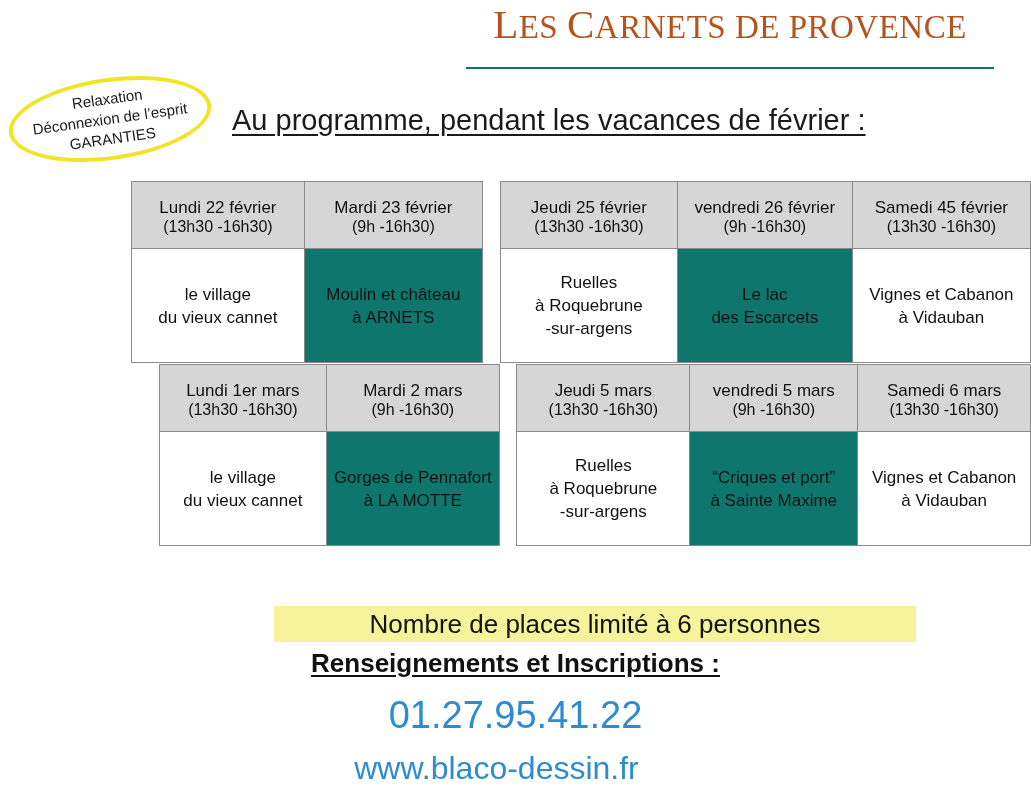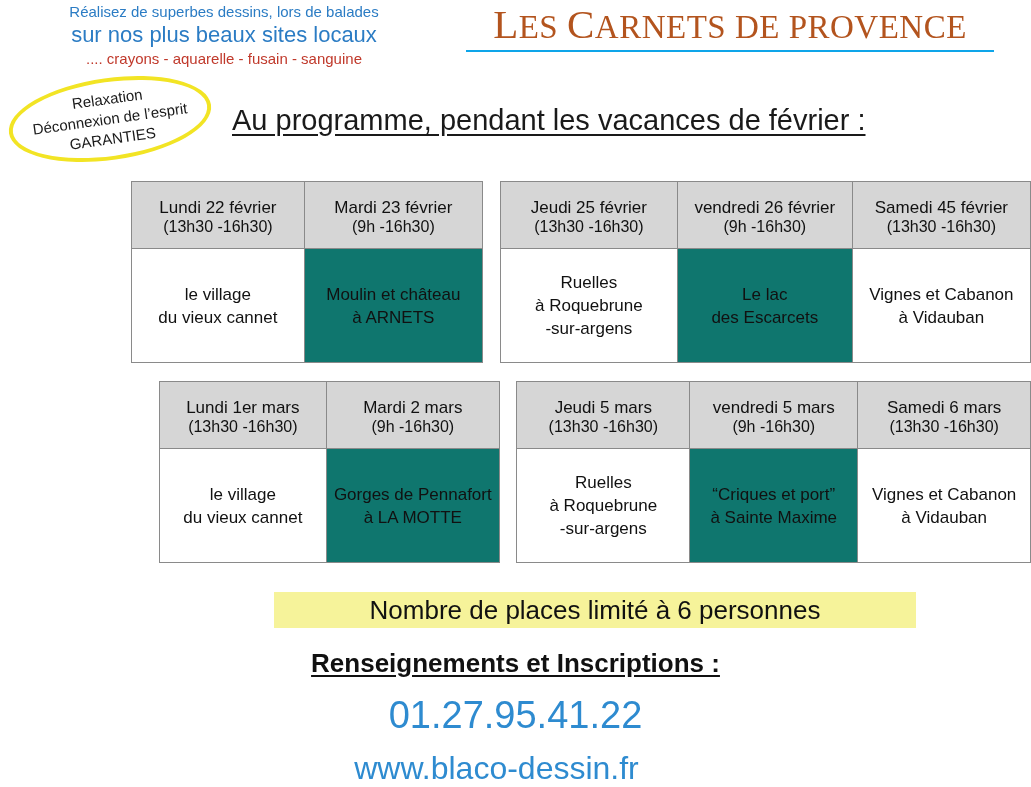--- a/index.html
+++ b/index.html
@@ -48,22 +48,22 @@
   .brand {
     position: absolute;
     left: 466px;
     top: 0px;
     width: 528px;
     text-align: center;
     font-family: "Liberation Serif", serif;
     color: #b3541e;
     font-size: 33px;
     letter-spacing: 0.5px;
-    border-bottom: 2px solid #0ea5e9;
-    padding-bottom: 2px;
+    border-bottom: 2px solid #0f766e;
+    padding-bottom: 19px;
     white-space: nowrap;
   }
   .brand .cap {
     font-size: 41px;
   }
 
   
   .badge {
     position: absolute;
     left: 8px;
@@ -102,21 +102,21 @@
     text-decoration: underline;
     text-underline-offset: 4px;
   }
 
   
   .tables-row {
     position: absolute;
     display: flex;
   }
   .tables-row.row1 { left: 131px; top: 181px; }
-  .tables-row.row2 { left: 131px; top: 381px; margin-left: 28px; }
+  .tables-row.row2 { left: 131px; top: 364px; margin-left: 28px; }
 
   .tbl {
     border-collapse: collapse;
     table-layout: fixed;
     background: #ffffff;
   }
   .tbl td {
     border: 1px solid #8a8a8a;
     text-align: center;
     vertical-align: middle;
@@ -155,21 +155,21 @@
   .w-a1 { width: 174px; }
   .w-a2 { width: 178px; }
   .w-b1 { width: 176px; }
   .w-b2 { width: 176px; }
   .w-b3 { width: 180px; }
 
   
   .places {
     position: absolute;
     left: 274px;
-    top: 592px;
+    top: 606px;
     width: 642px;
     height: 36px;
     background: #f6f39a;
     display: flex;
     align-items: center;
     justify-content: center;
     font-size: 26px;
     color: #111111;
   }
   .infos {
@@ -202,25 +202,20 @@
     width: 993px;
     text-align: center;
     font-size: 32px;
     color: #2e8bd0;
   }
 </style>
 </head>
 <body>
 
 <div class="header">
-  <div class="tagline">
-    <div class="tagline-l1">Réalisez de superbes dessins, lors de balades</div>
-    <div class="tagline-l2">sur nos plus beaux sites locaux</div>
-    <div class="tagline-l3">.... crayons - aquarelle - fusain - sanguine</div>
-  </div>
   <div class="brand">
     <span class="cap">L</span><span>ES </span><span class="cap">C</span><span>ARNETS DE PROVENCE</span>
   </div>
 </div>
 
 <div class="badge">
   <div class="ellipse"></div>
   <div class="badge-text">
     <div>Relaxation</div>
     <div>Déconnexion de l’esprit</div>

